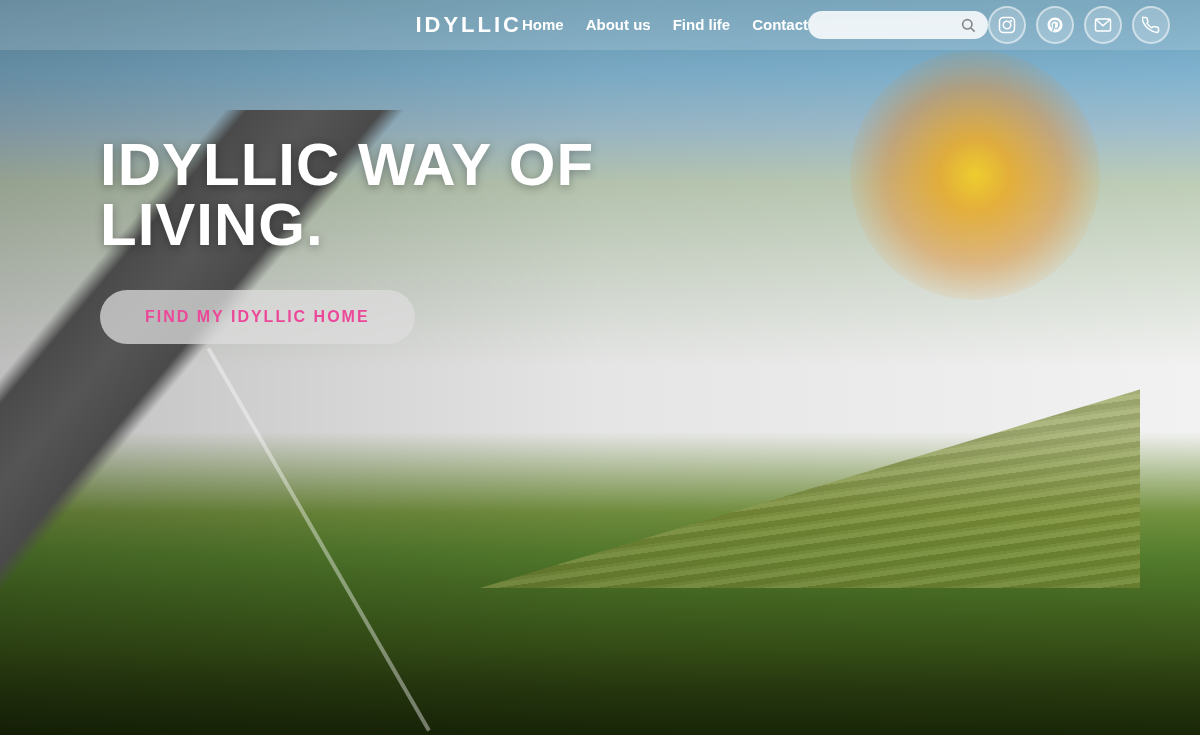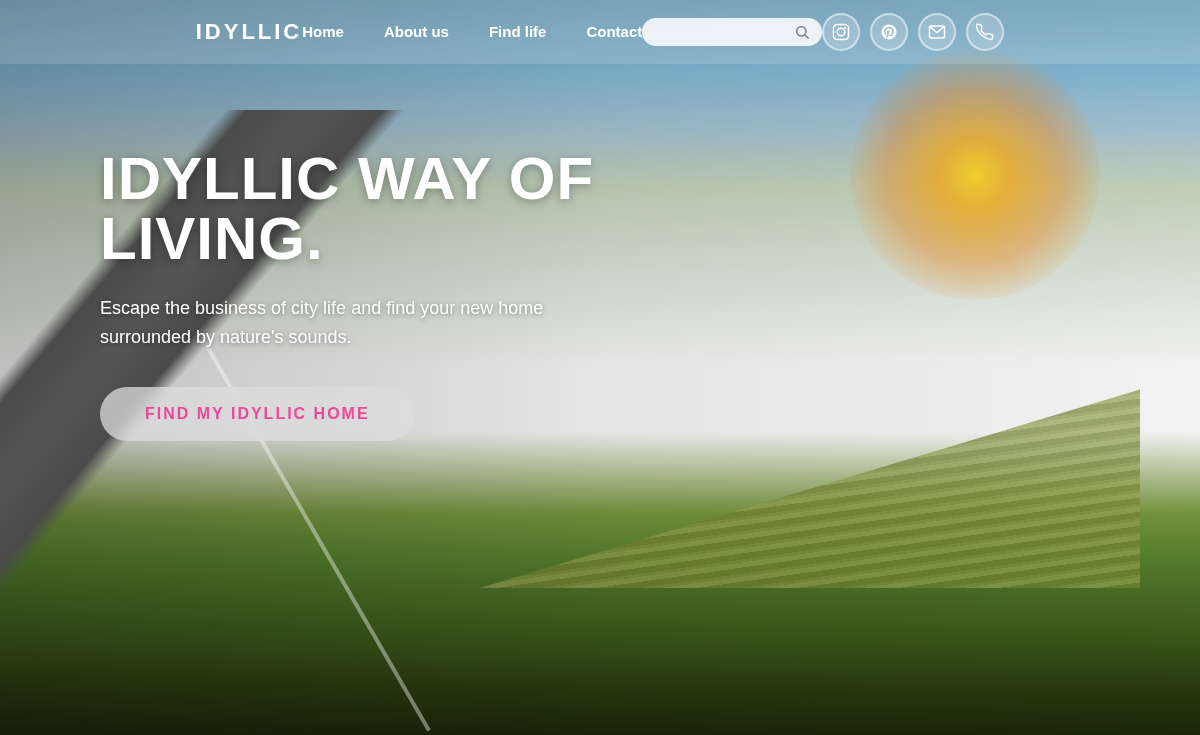--- a/index.html
+++ b/index.html
@@ -25,40 +25,40 @@
       );
       z-index: 2;
     }
 
     
     .navbar {
       position: relative;
       z-index: 100;
       display: flex;
       align-items: center;
-      justify-content: center;
+      justify-content: flex-end;
       padding: 0 30px;
-      height: 64px;
+      height: 50px;
       background: rgba(255,255,255,0.15);
       backdrop-filter: blur(2px);
     }
 
     .logo {
       font-size: 22px;
       font-weight: 800;
       color: white;
       letter-spacing: 3px;
       text-transform: uppercase;
       font-family: 'Arial Black', sans-serif;
     }
 
     .nav-links {
       display: flex;
       align-items: center;
-      gap: 40px;
+      gap: 22px;
       list-style: none;
     }
 
     .nav-links a {
       text-decoration: none;
       color: white;
       font-size: 15px;
       font-weight: 700;
     }
 
@@ -324,15 +324,14 @@
     <div class="social-icon">
       <svg width="18" height="18" viewBox="0 0 24 24" fill="none" stroke="white" stroke-width="2">
         <path d="M22 16.92v3a2 2 0 0 1-2.18 2 19.79 19.79 0 0 1-8.63-3.07A19.5 19.5 0 0 1 3.07 10.8a19.79 19.79 0 0 1-3.07-8.67A2 2 0 0 1 2 2h3a2 2 0 0 1 2 1.72c.127.96.361 1.903.7 2.81a2 2 0 0 1-.45 2.11L6.91 9.91a16 16 0 0 0 6 6l1.27-1.27a2 2 0 0 1 2.11-.45c.907.339 1.85.573 2.81.7A2 2 0 0 1 22 16.92z"></path>
       </svg>
     </div>
   </div>
 </nav>
 
 <div class="hero-content">
   <h1 class="hero-title-2">IDYLLIC WAY OF LIVING.</h1>
-  <p class="hero-subtitle">Escape the business of city life and find your new home surrounded by nature's sounds.</p>
   <button class="cta-button">FIND MY IDYLLIC HOME</button>
 </div>
 
 </body></html>

